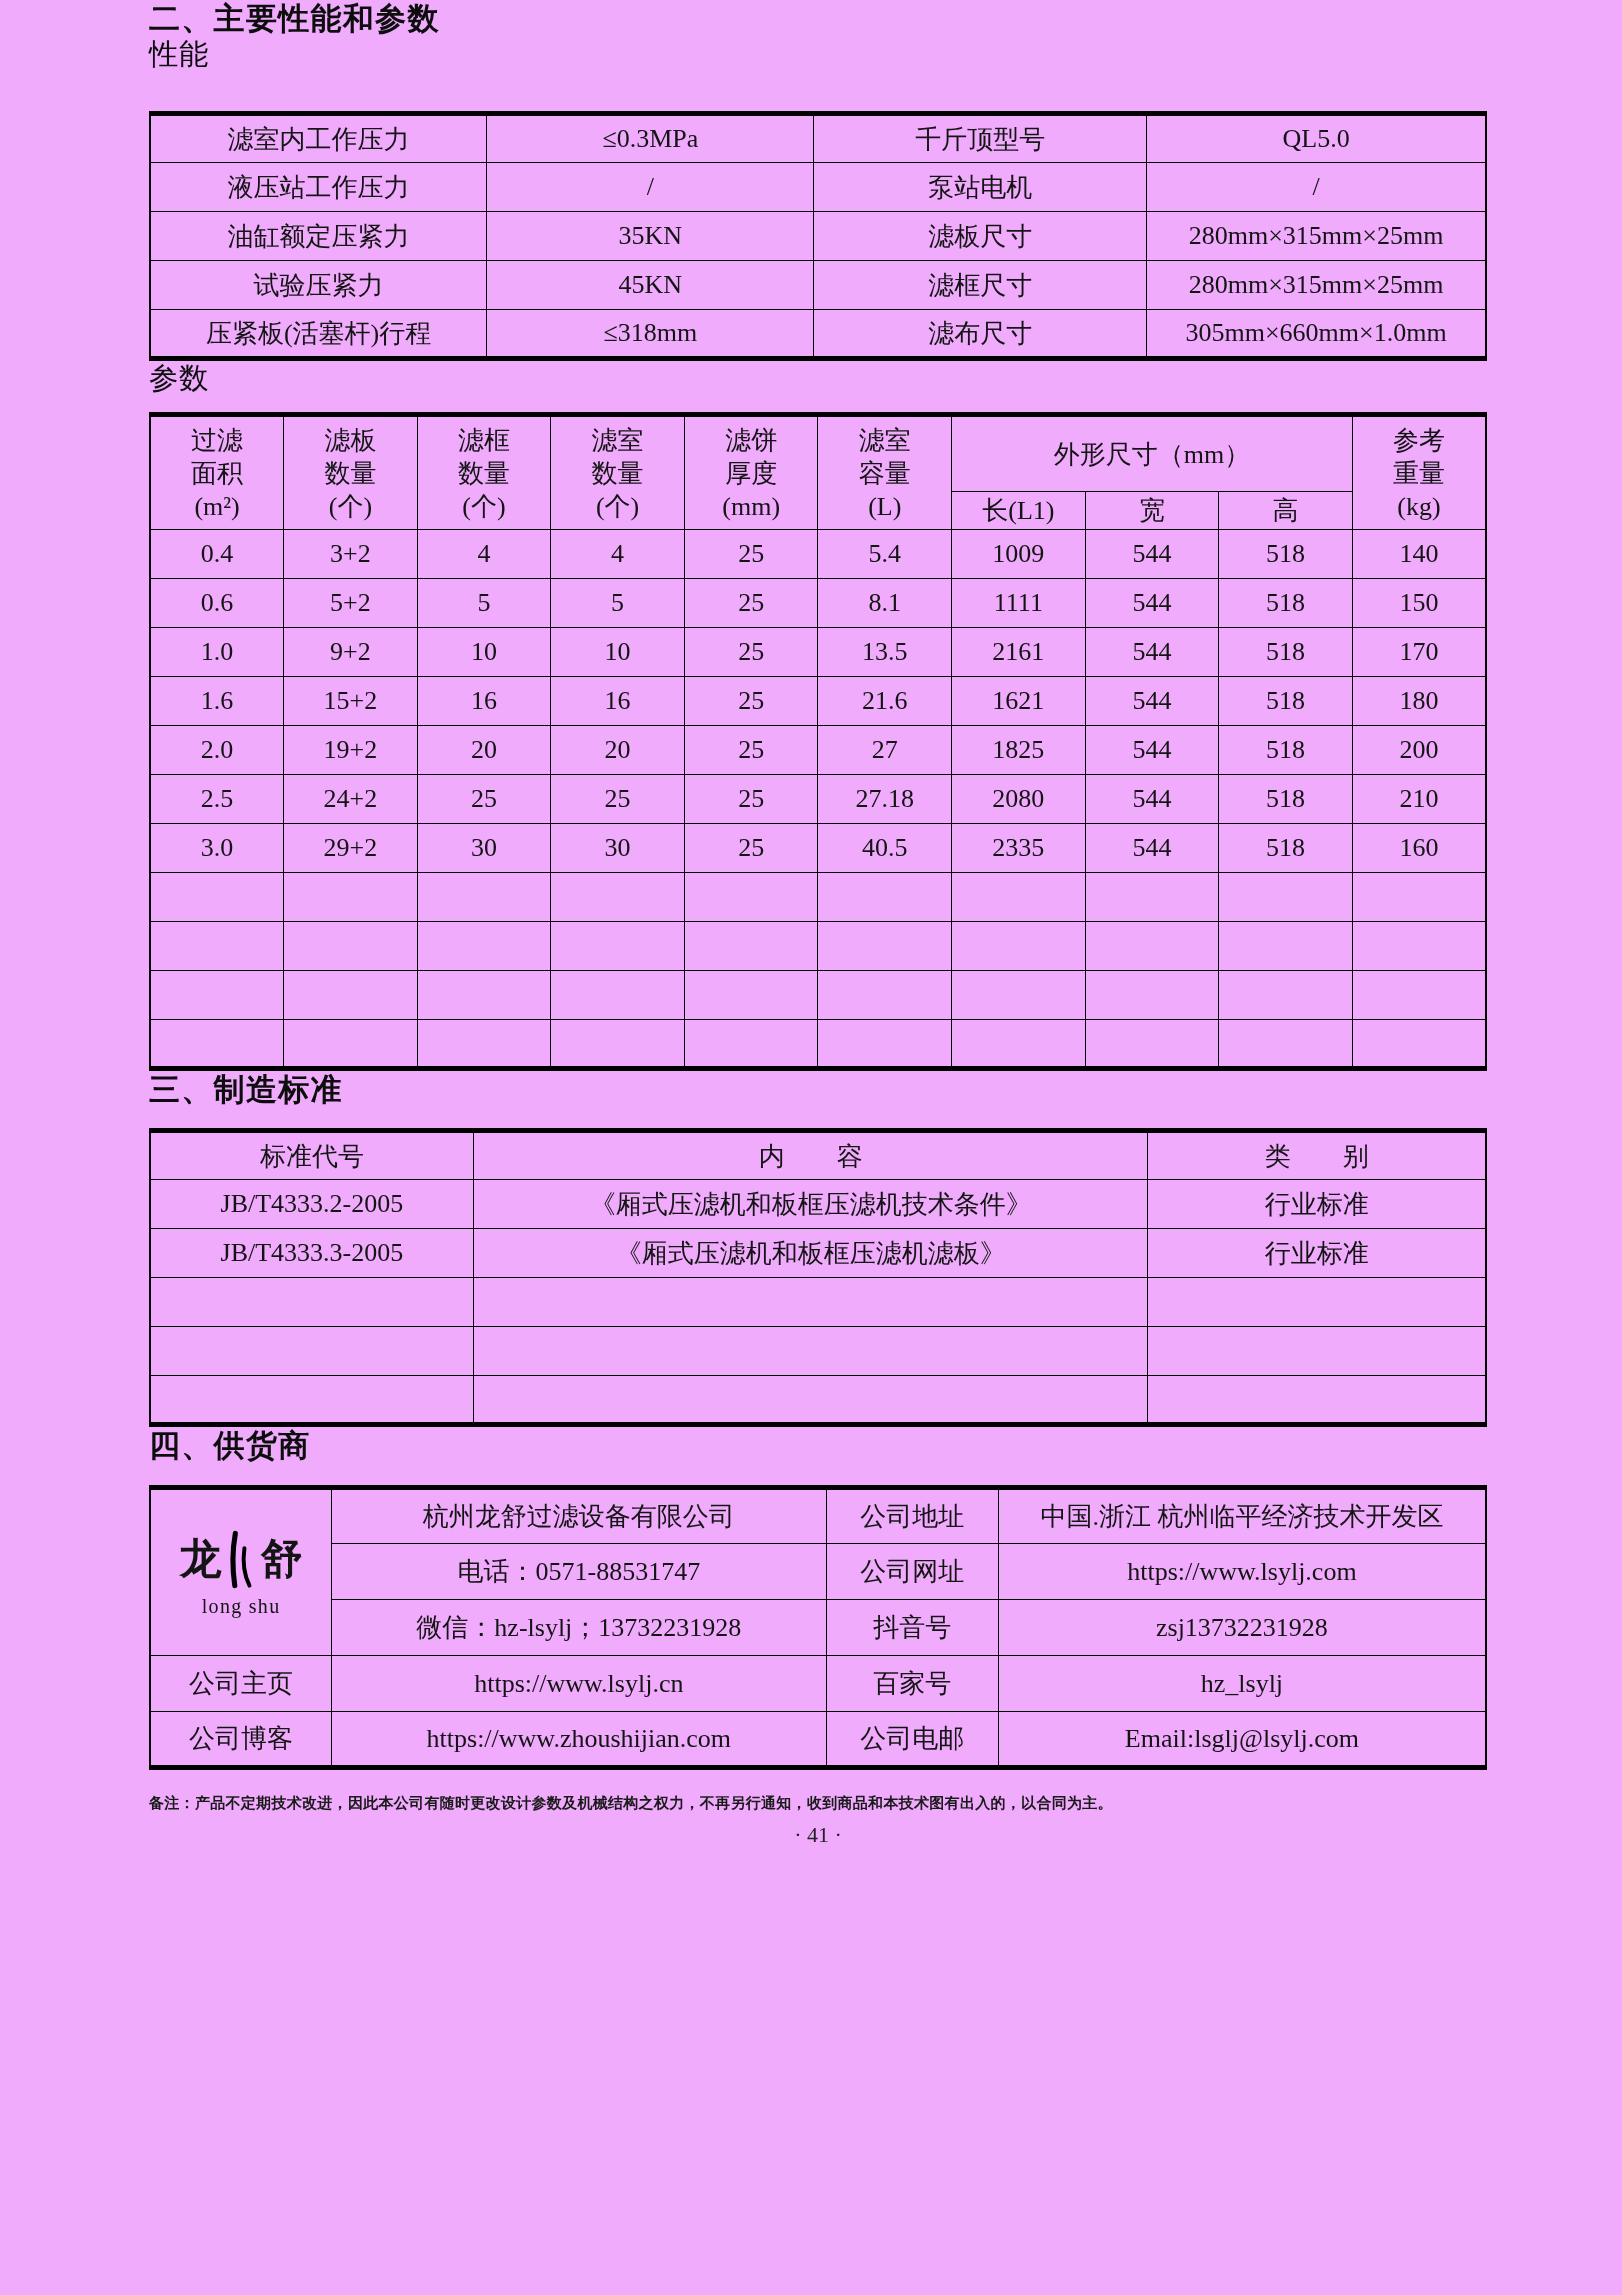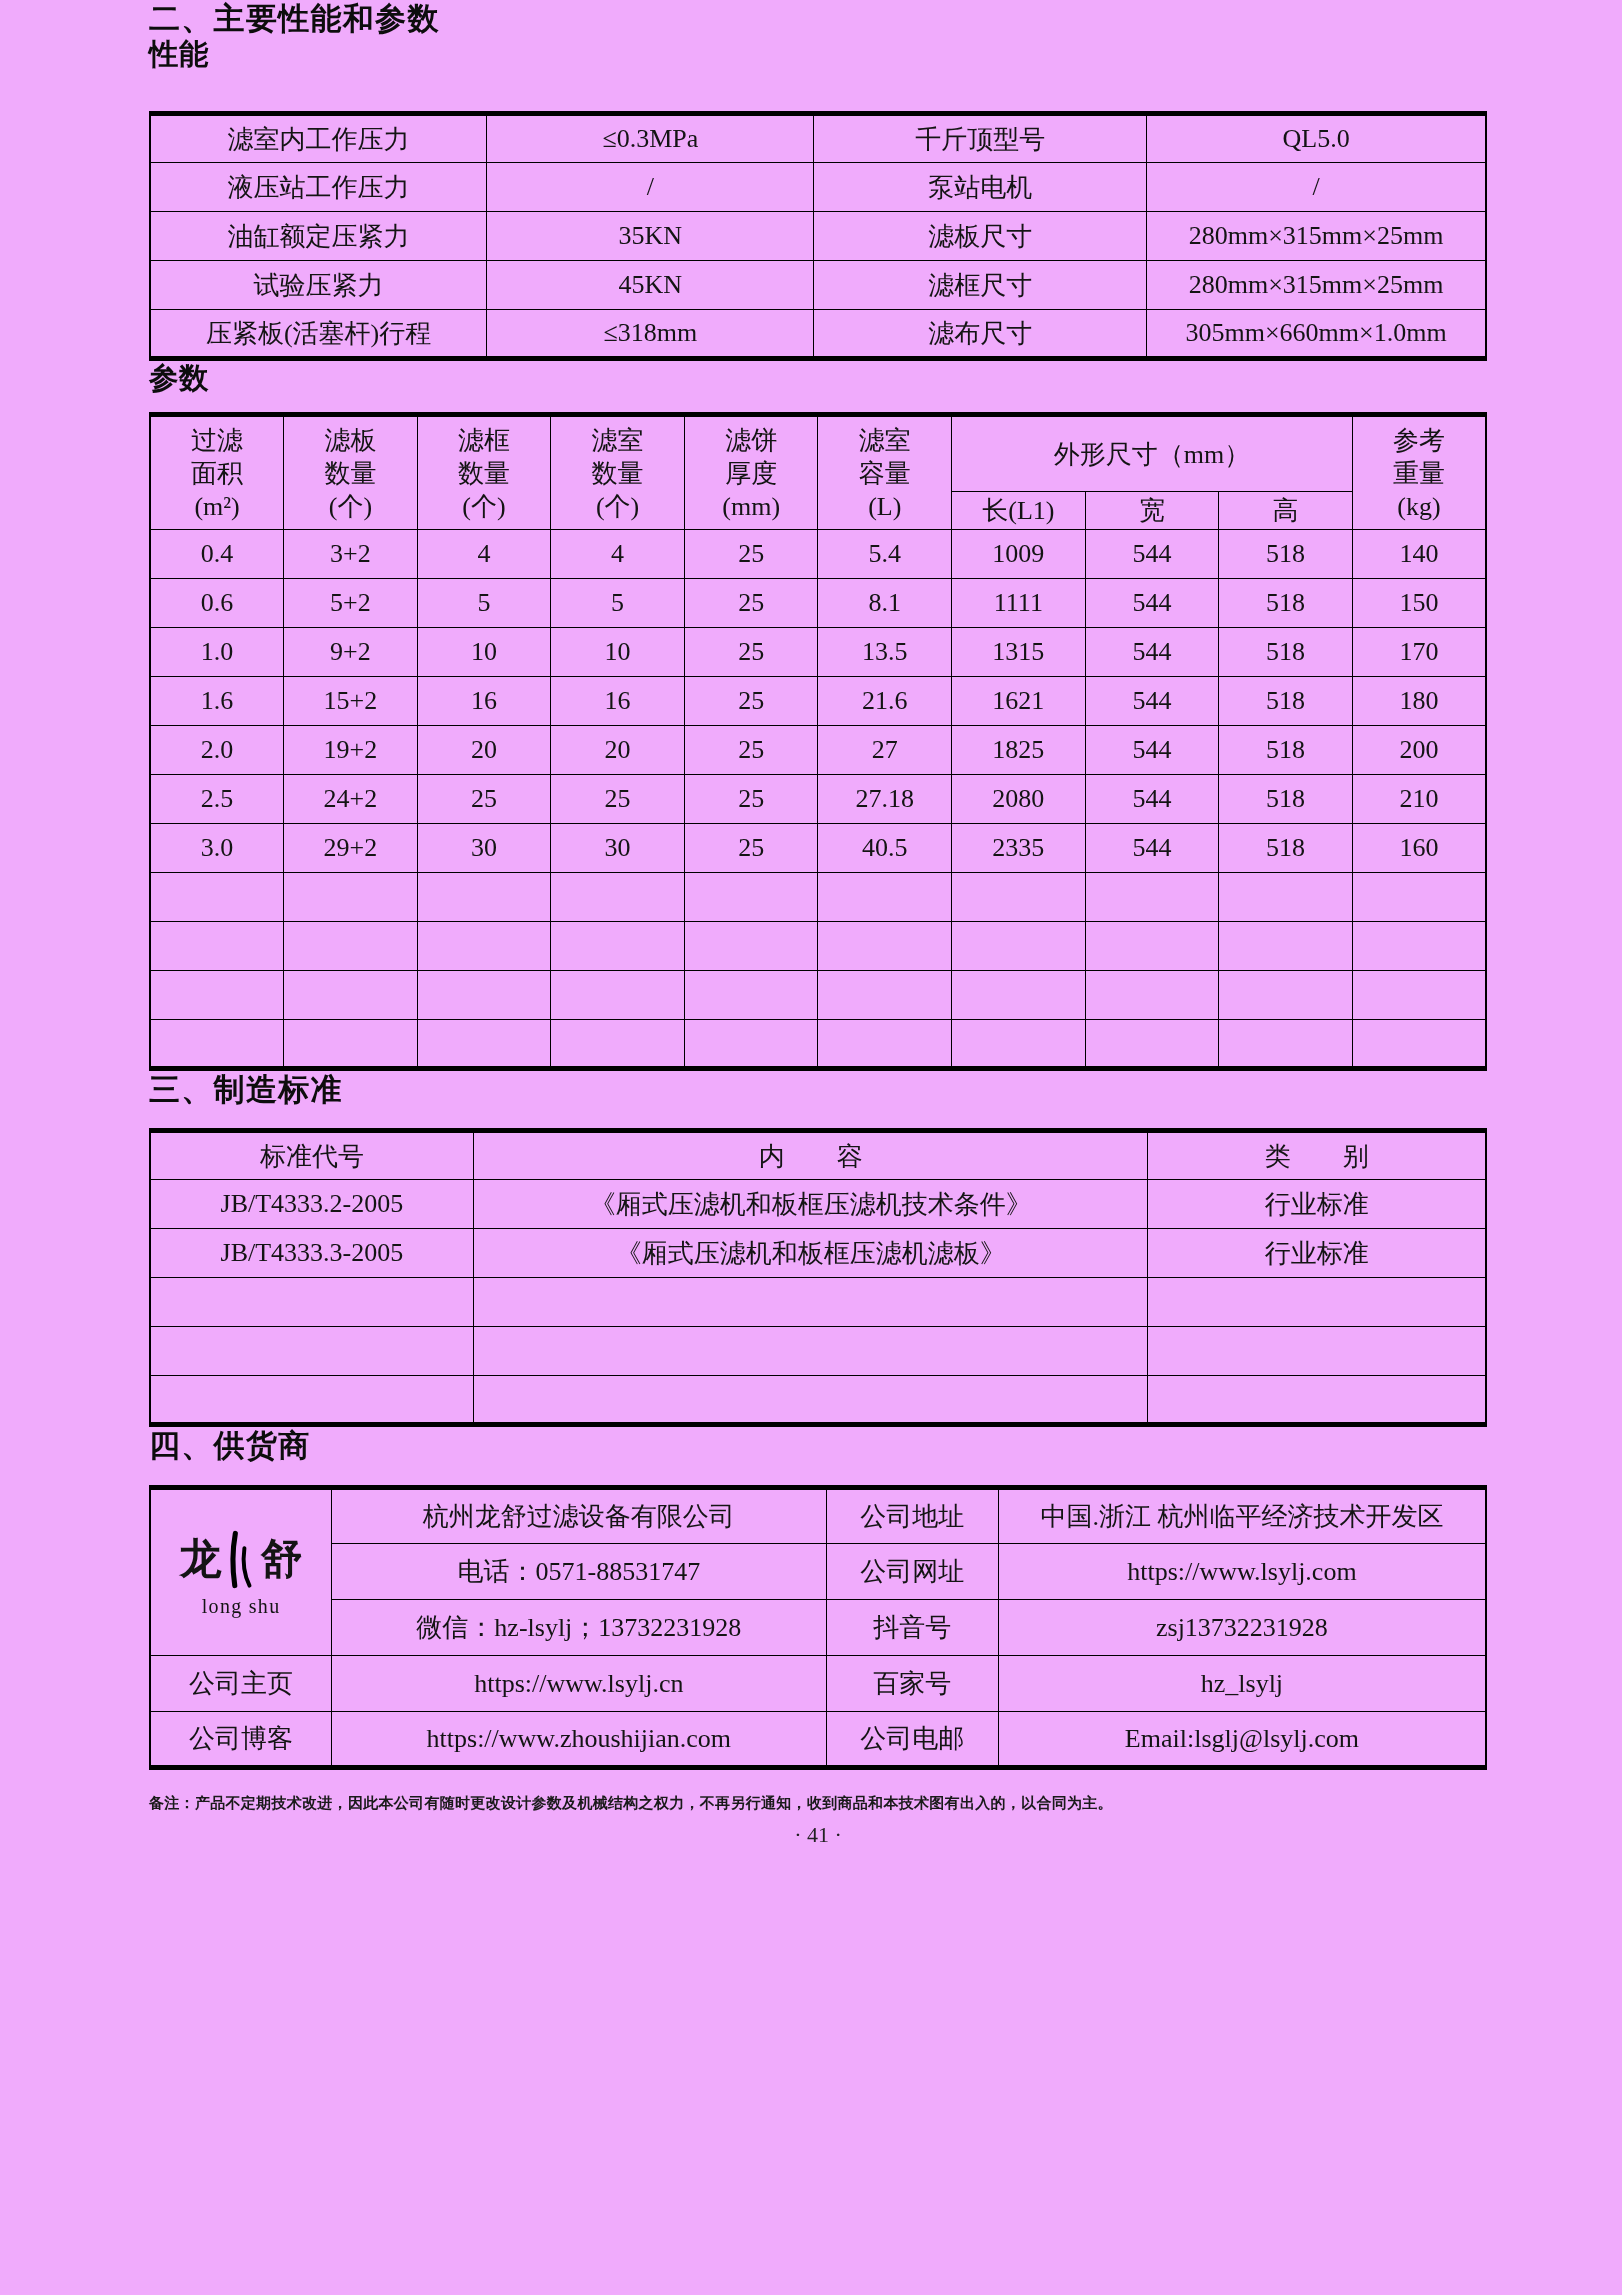--- a/index.html
+++ b/index.html
@@ -10,21 +10,21 @@
     overflow:hidden;
   }
   .content { margin:0 135px 0 149px; }
 
   h1.sec {
     font-family:"Liberation Serif","DejaVu Serif",serif;
     font-weight:700; font-size:31px; line-height:1.2;
     margin:0; letter-spacing:1.3px; color:#0d0d0d;
   }
   h2.sub {
-    font-weight:700; font-size:29.4px; line-height:1.2;
+    font-weight:400; font-size:29.4px; line-height:1.2;
     margin:0; letter-spacing:0.7px; color:#0d0d0d;
   }
   .mt-title { margin-top:116px; }
   .mt-perf-sub { margin-top:30px; }
   .mt-perf-tbl { margin-top:39px; }
   .mt-params-sub { margin-top:43px; }
   .mt-params-tbl { margin-top:15.7px; }
   .mt-std-title { margin-top:38px; }
   .mt-std-tbl { margin-top:19.6px;border-radius:11px; }
   .mt-sup-title { margin-top:41px; }
@@ -184,21 +184,21 @@
           <td>518</td>
           <td>150</td>
         </tr>
         <tr class="h75">
           <td>1.0</td>
           <td>9+2</td>
           <td>10</td>
           <td>10</td>
           <td>25</td>
           <td>13.5</td>
-          <td>1315</td>
+          <td>2161</td>
           <td>544</td>
           <td>518</td>
           <td>170</td>
         </tr>
         <tr class="h75">
           <td>1.6</td>
           <td>15+2</td>
           <td>16</td>
           <td>16</td>
           <td>25</td>

